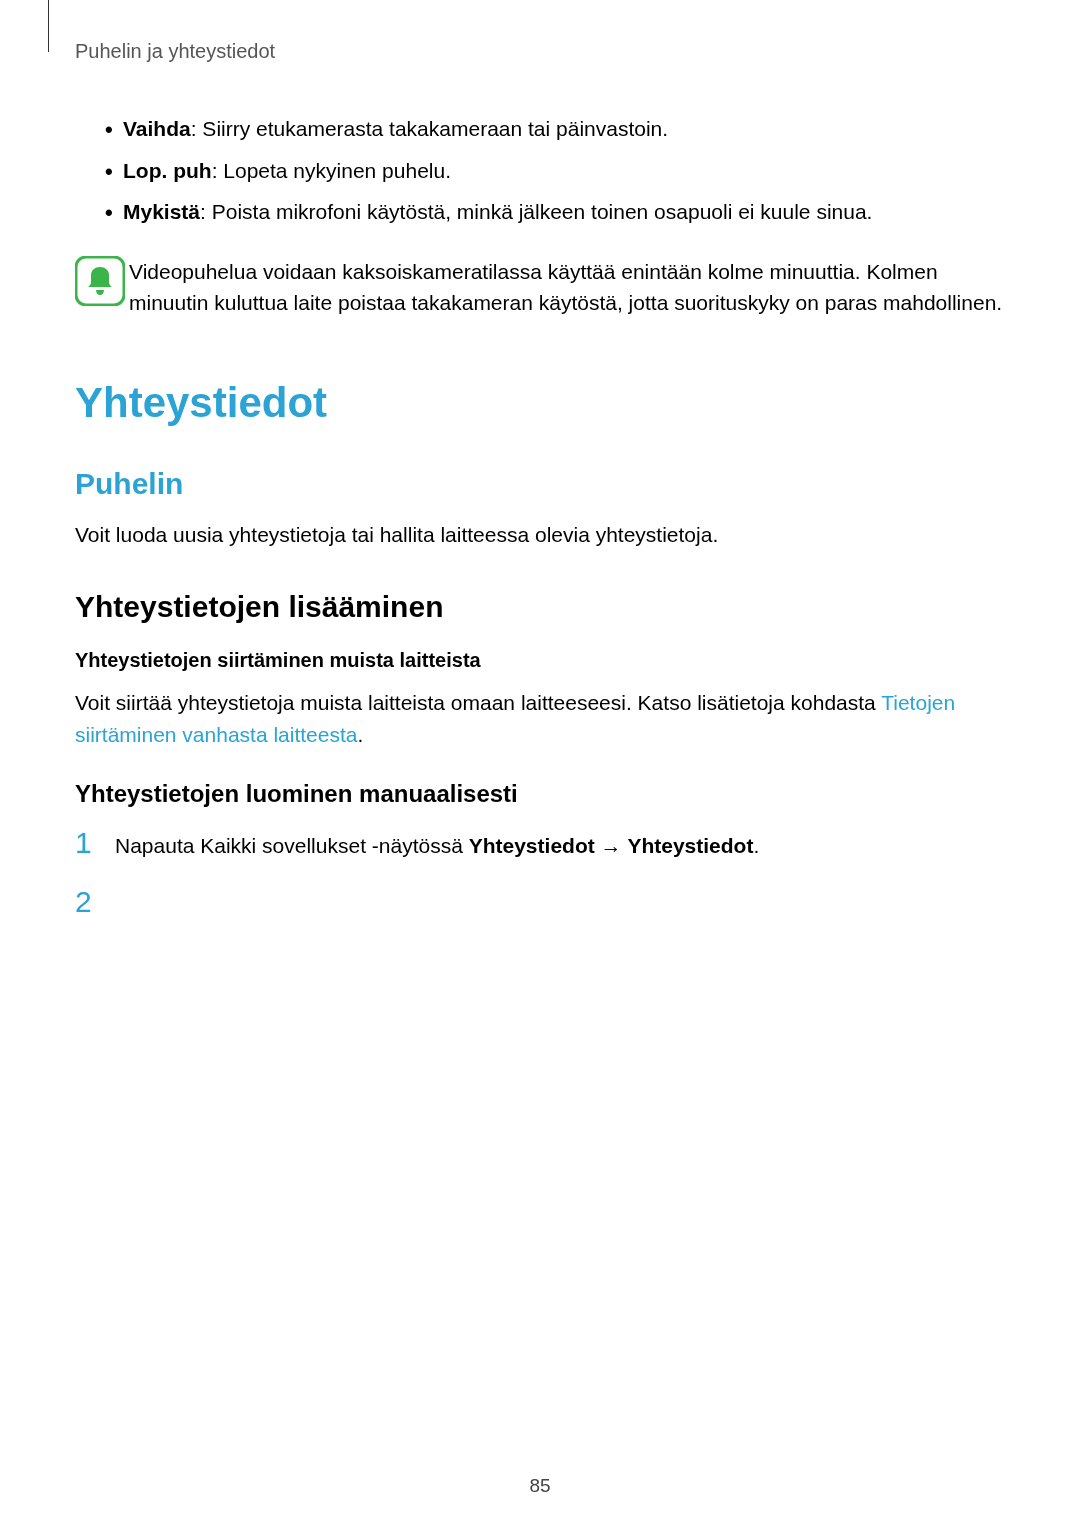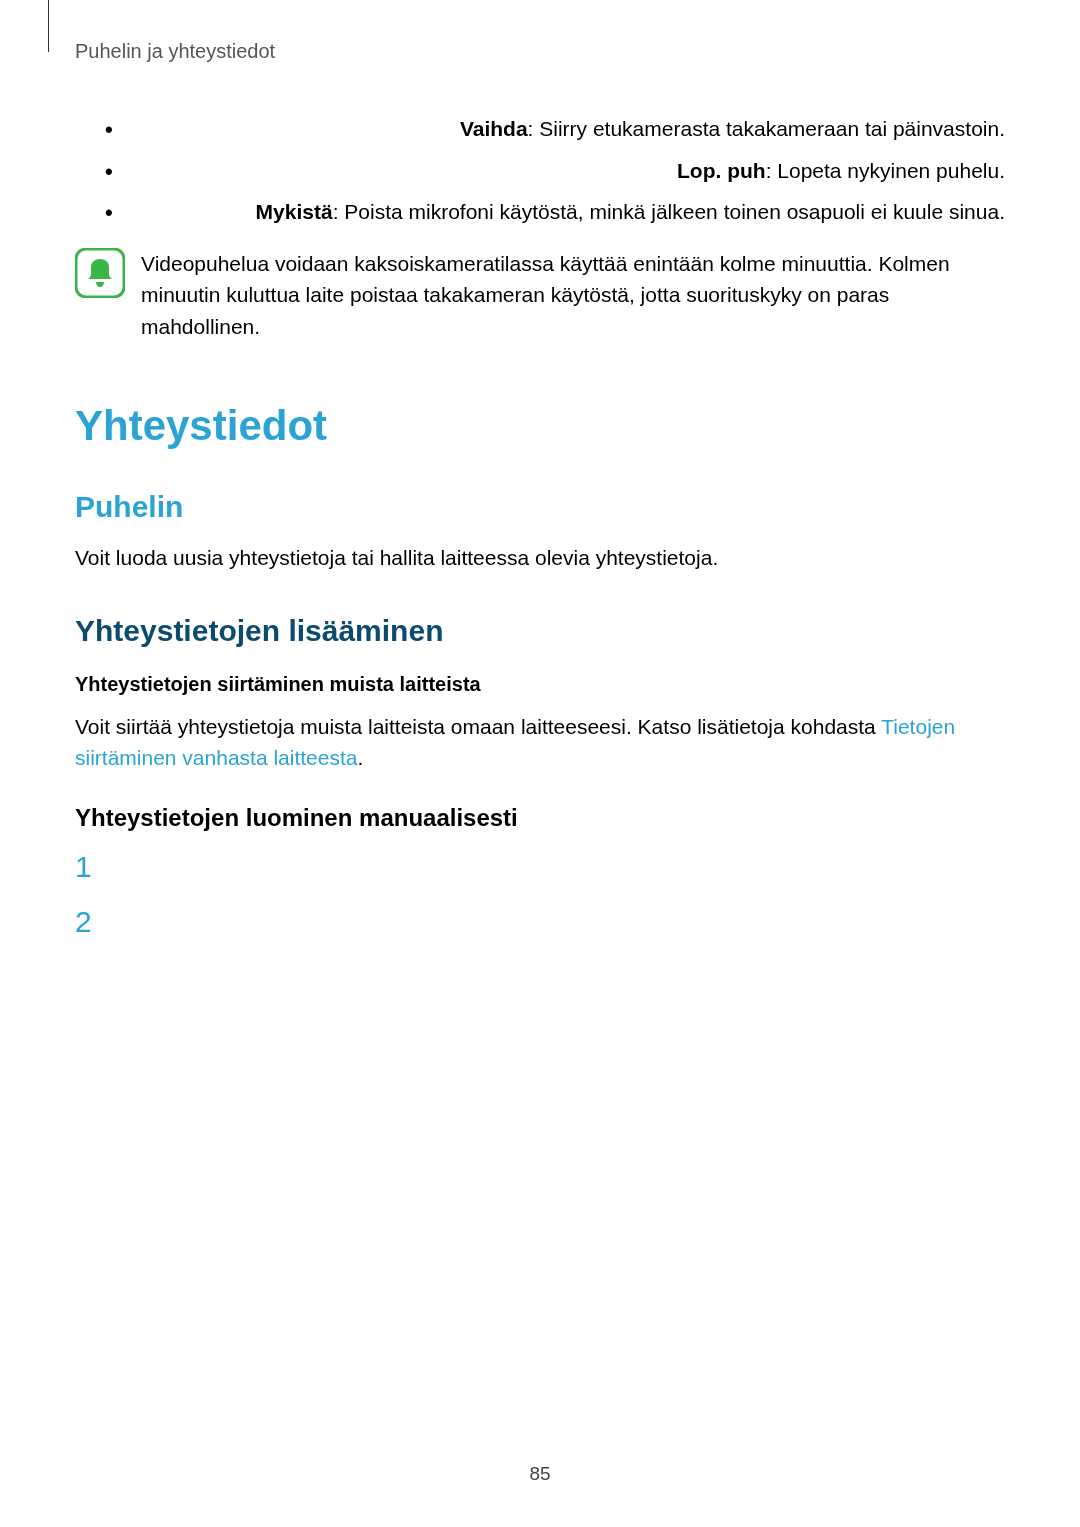--- a/index.html
+++ b/index.html
@@ -42,22 +42,21 @@
     }
     .body-text {
       font-size: 21px;
       color: #000;
       line-height: 1.5;
       margin-bottom: 14px;
     }
     .bullet-list {
       list-style: none;
       padding-left: 30px;
-      margin-bottom: 20px;
-      text-align: right;
+      margin-bottom: 28px;
     }
     .bullet-list li {
       position: relative;
       font-size: 21px;
       color: #000;
       line-height: 1.5;
       margin-bottom: 10px;
       padding-left: 18px;
     }
     .bullet-list li::before {
@@ -66,21 +65,21 @@
       left: 0;
       font-weight: bold;
       font-size: 22px;
     }
     .bold {
       font-weight: 700;
     }
     .info-box {
       display: flex;
       align-items: flex-start;
-      gap: 16px;
+      gap: 4px;
       margin-bottom: 60px;
     }
     .info-icon {
       width: 50px;
       height: 50px;
       flex-shrink: 0;
     }
     .info-text {
       font-size: 21px;
       line-height: 1.5;
@@ -94,21 +93,21 @@
     }
     .sub-title {
       font-size: 30px;
       font-weight: 700;
       color: #2ba3d4;
       margin-bottom: 18px;
     }
     .sub-title2 {
       font-size: 30px;
       font-weight: 700;
-      color: #0c4a6e;
+      color: #000000;
       margin-top: 40px;
       margin-bottom: 25px;
     }
     .sub-heading {
       font-size: 20px;
       font-weight: 700;
       color: #000;
       margin-bottom: 15px;
     }
     .sub-heading2 {
@@ -144,21 +143,21 @@
       line-height: 1.5;
     }
     .plus-icon {
       display: inline-block;
       font-weight: 900;
       font-size: 22px;
       vertical-align: middle;
     }
     .page-number {
       position: absolute;
-      bottom: 42px;
+      bottom: 30px;
       left: 50%;
       transform: translateX(-50%);
       font-size: 19px;
       color: #444;
     }
   </style>
 </head>
 <body>
 
 <div class="page">
@@ -194,20 +193,23 @@
   <h3 class="sub-heading">Yhteystietojen siirtäminen muista laitteista</h3>
   <p class="body-text">
     <span>Voit siirtää yhteystietoja muista laitteista omaan laitteeseesi. Katso lisätietoja kohdasta </span><span class="link">Tietojen siirtäminen vanhasta laitteesta</span><span>.</span>
   </p>
 
   <h3 class="sub-heading2">Yhteystietojen luominen manuaalisesti</h3>
 
   <ol class="numbered-list">
     <li class="numbered-item">
       <span class="num">1</span>
+      <span class="numbered-text">
+        <span>Napauta Kaikki sovellukset -näytössä </span><span class="bold">Yhteystiedot</span><span> → </span><span class="bold">Yhteystiedot</span><span>.</span>
+      </span>
     </li>
     <li class="numbered-item">
       <span class="num">2</span>
     </li>
   </ol>
 
   <div class="page-number">85</div>
 </div>
 
 </body></html>

